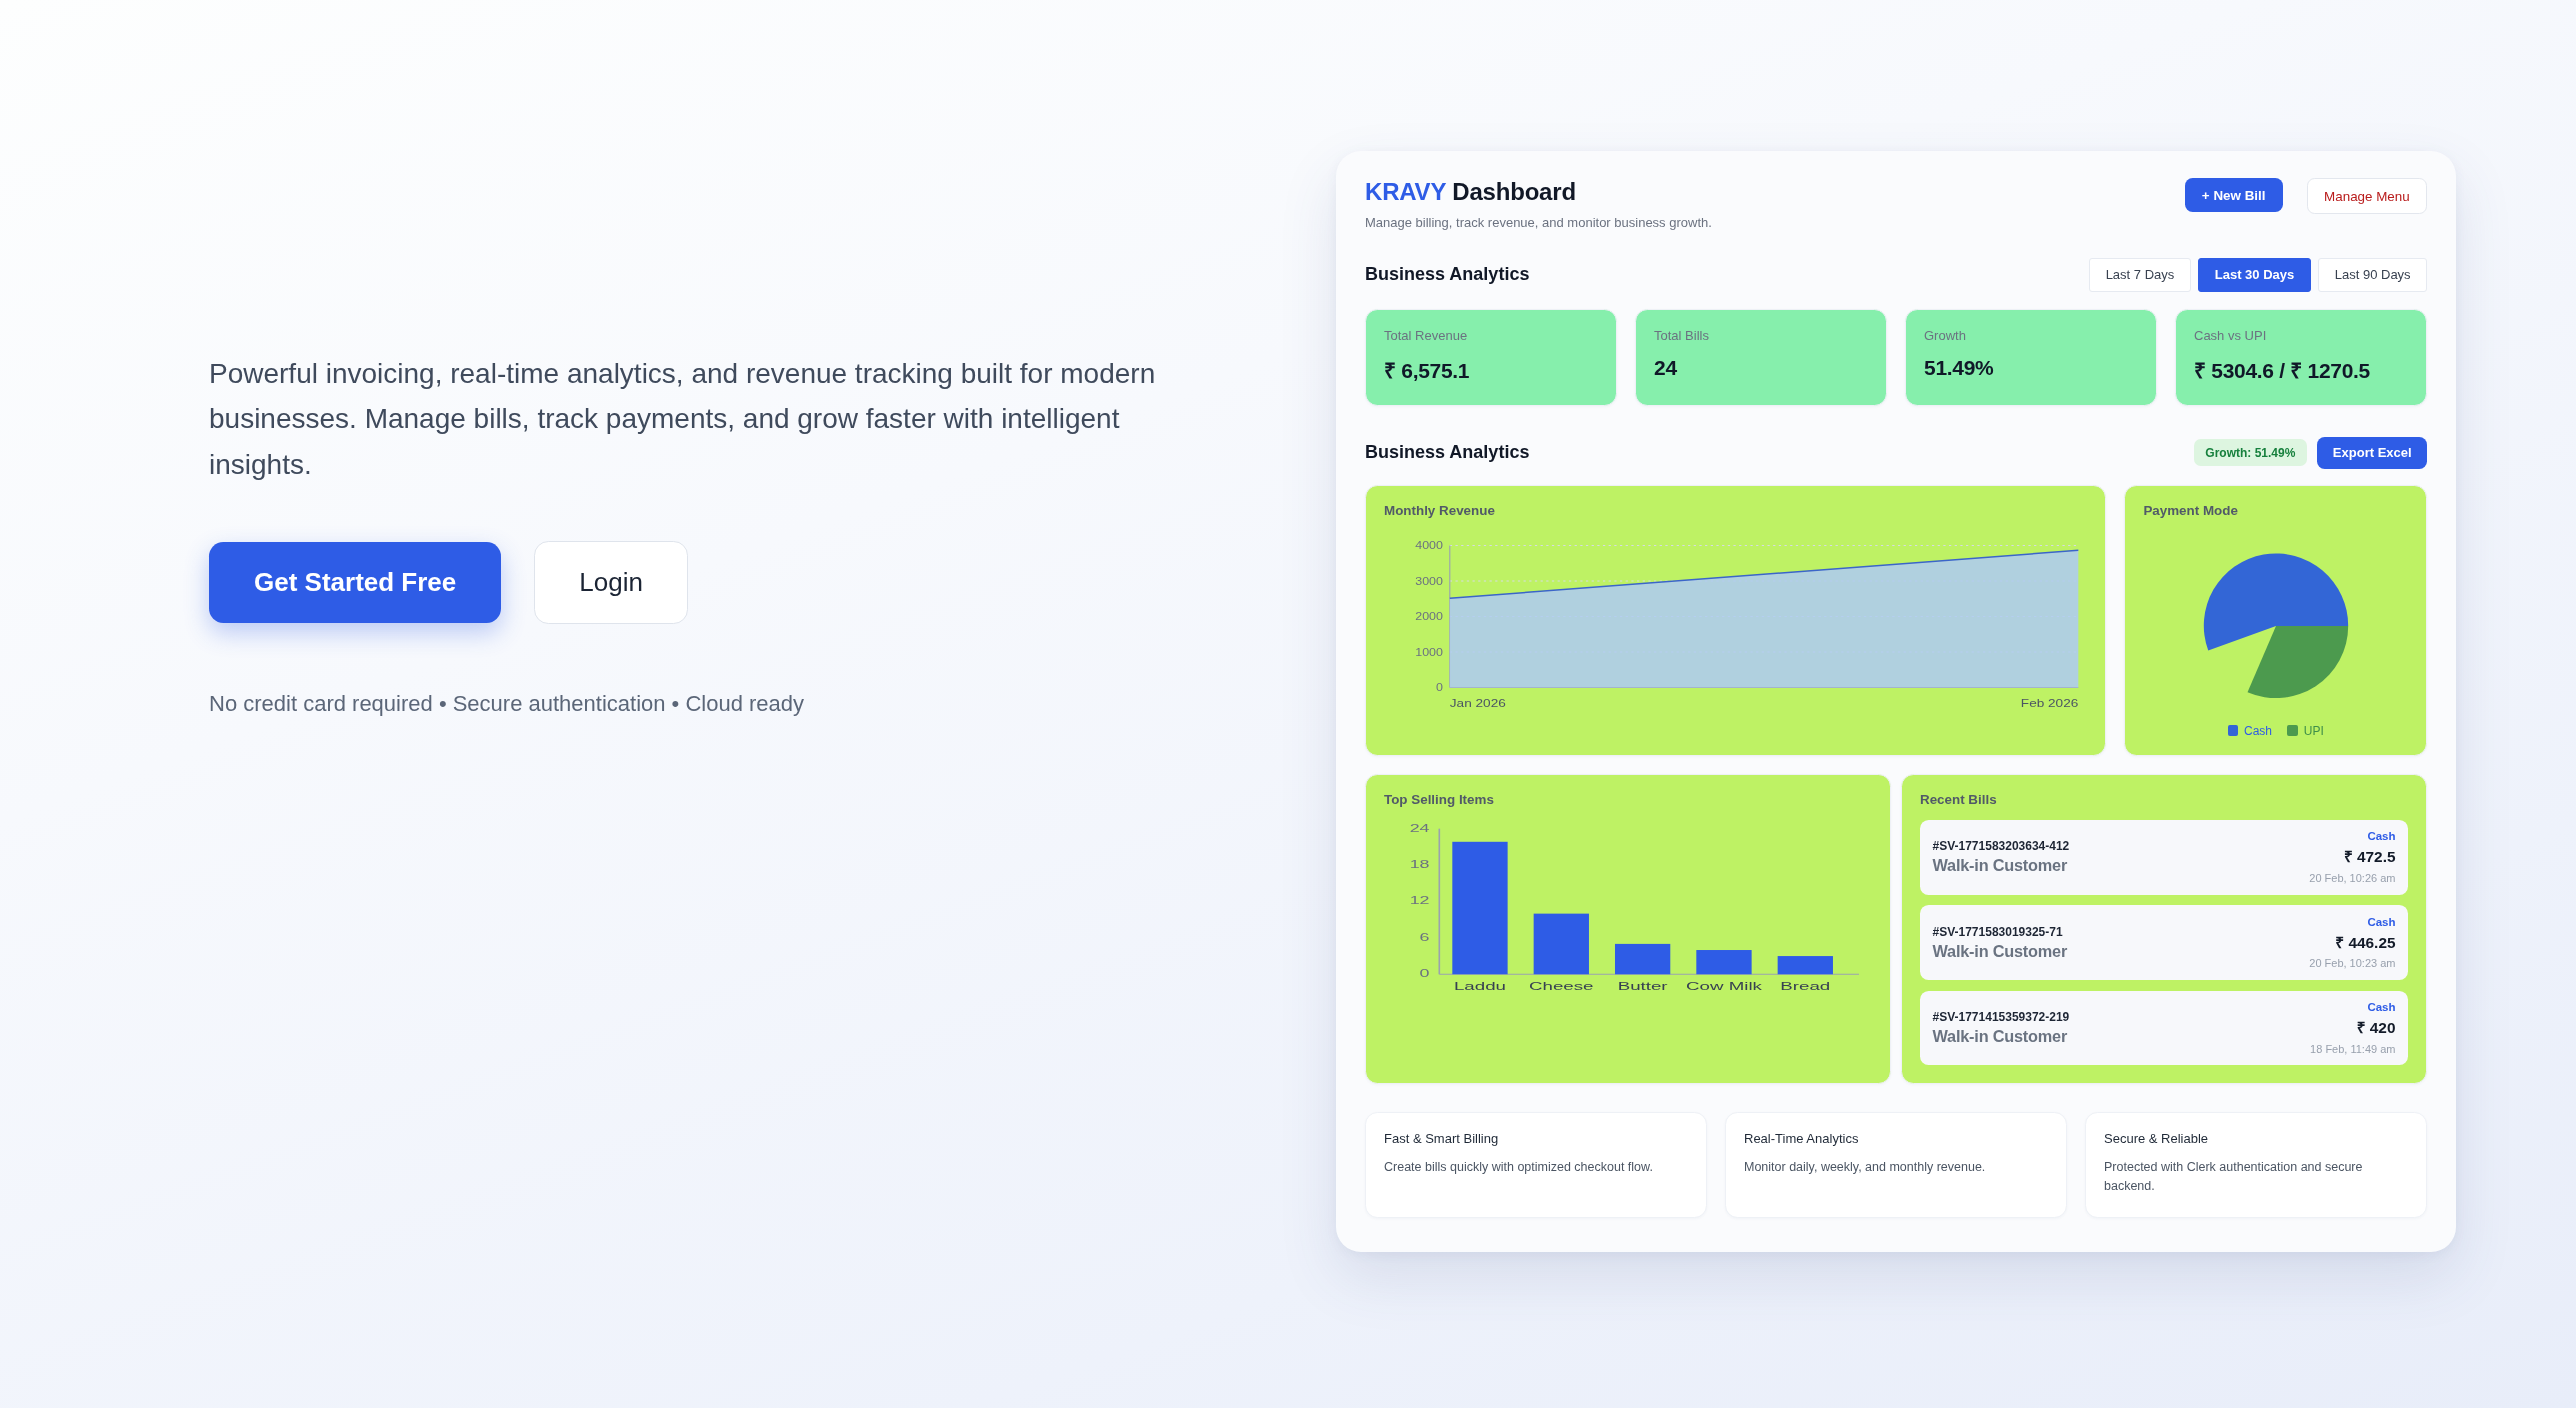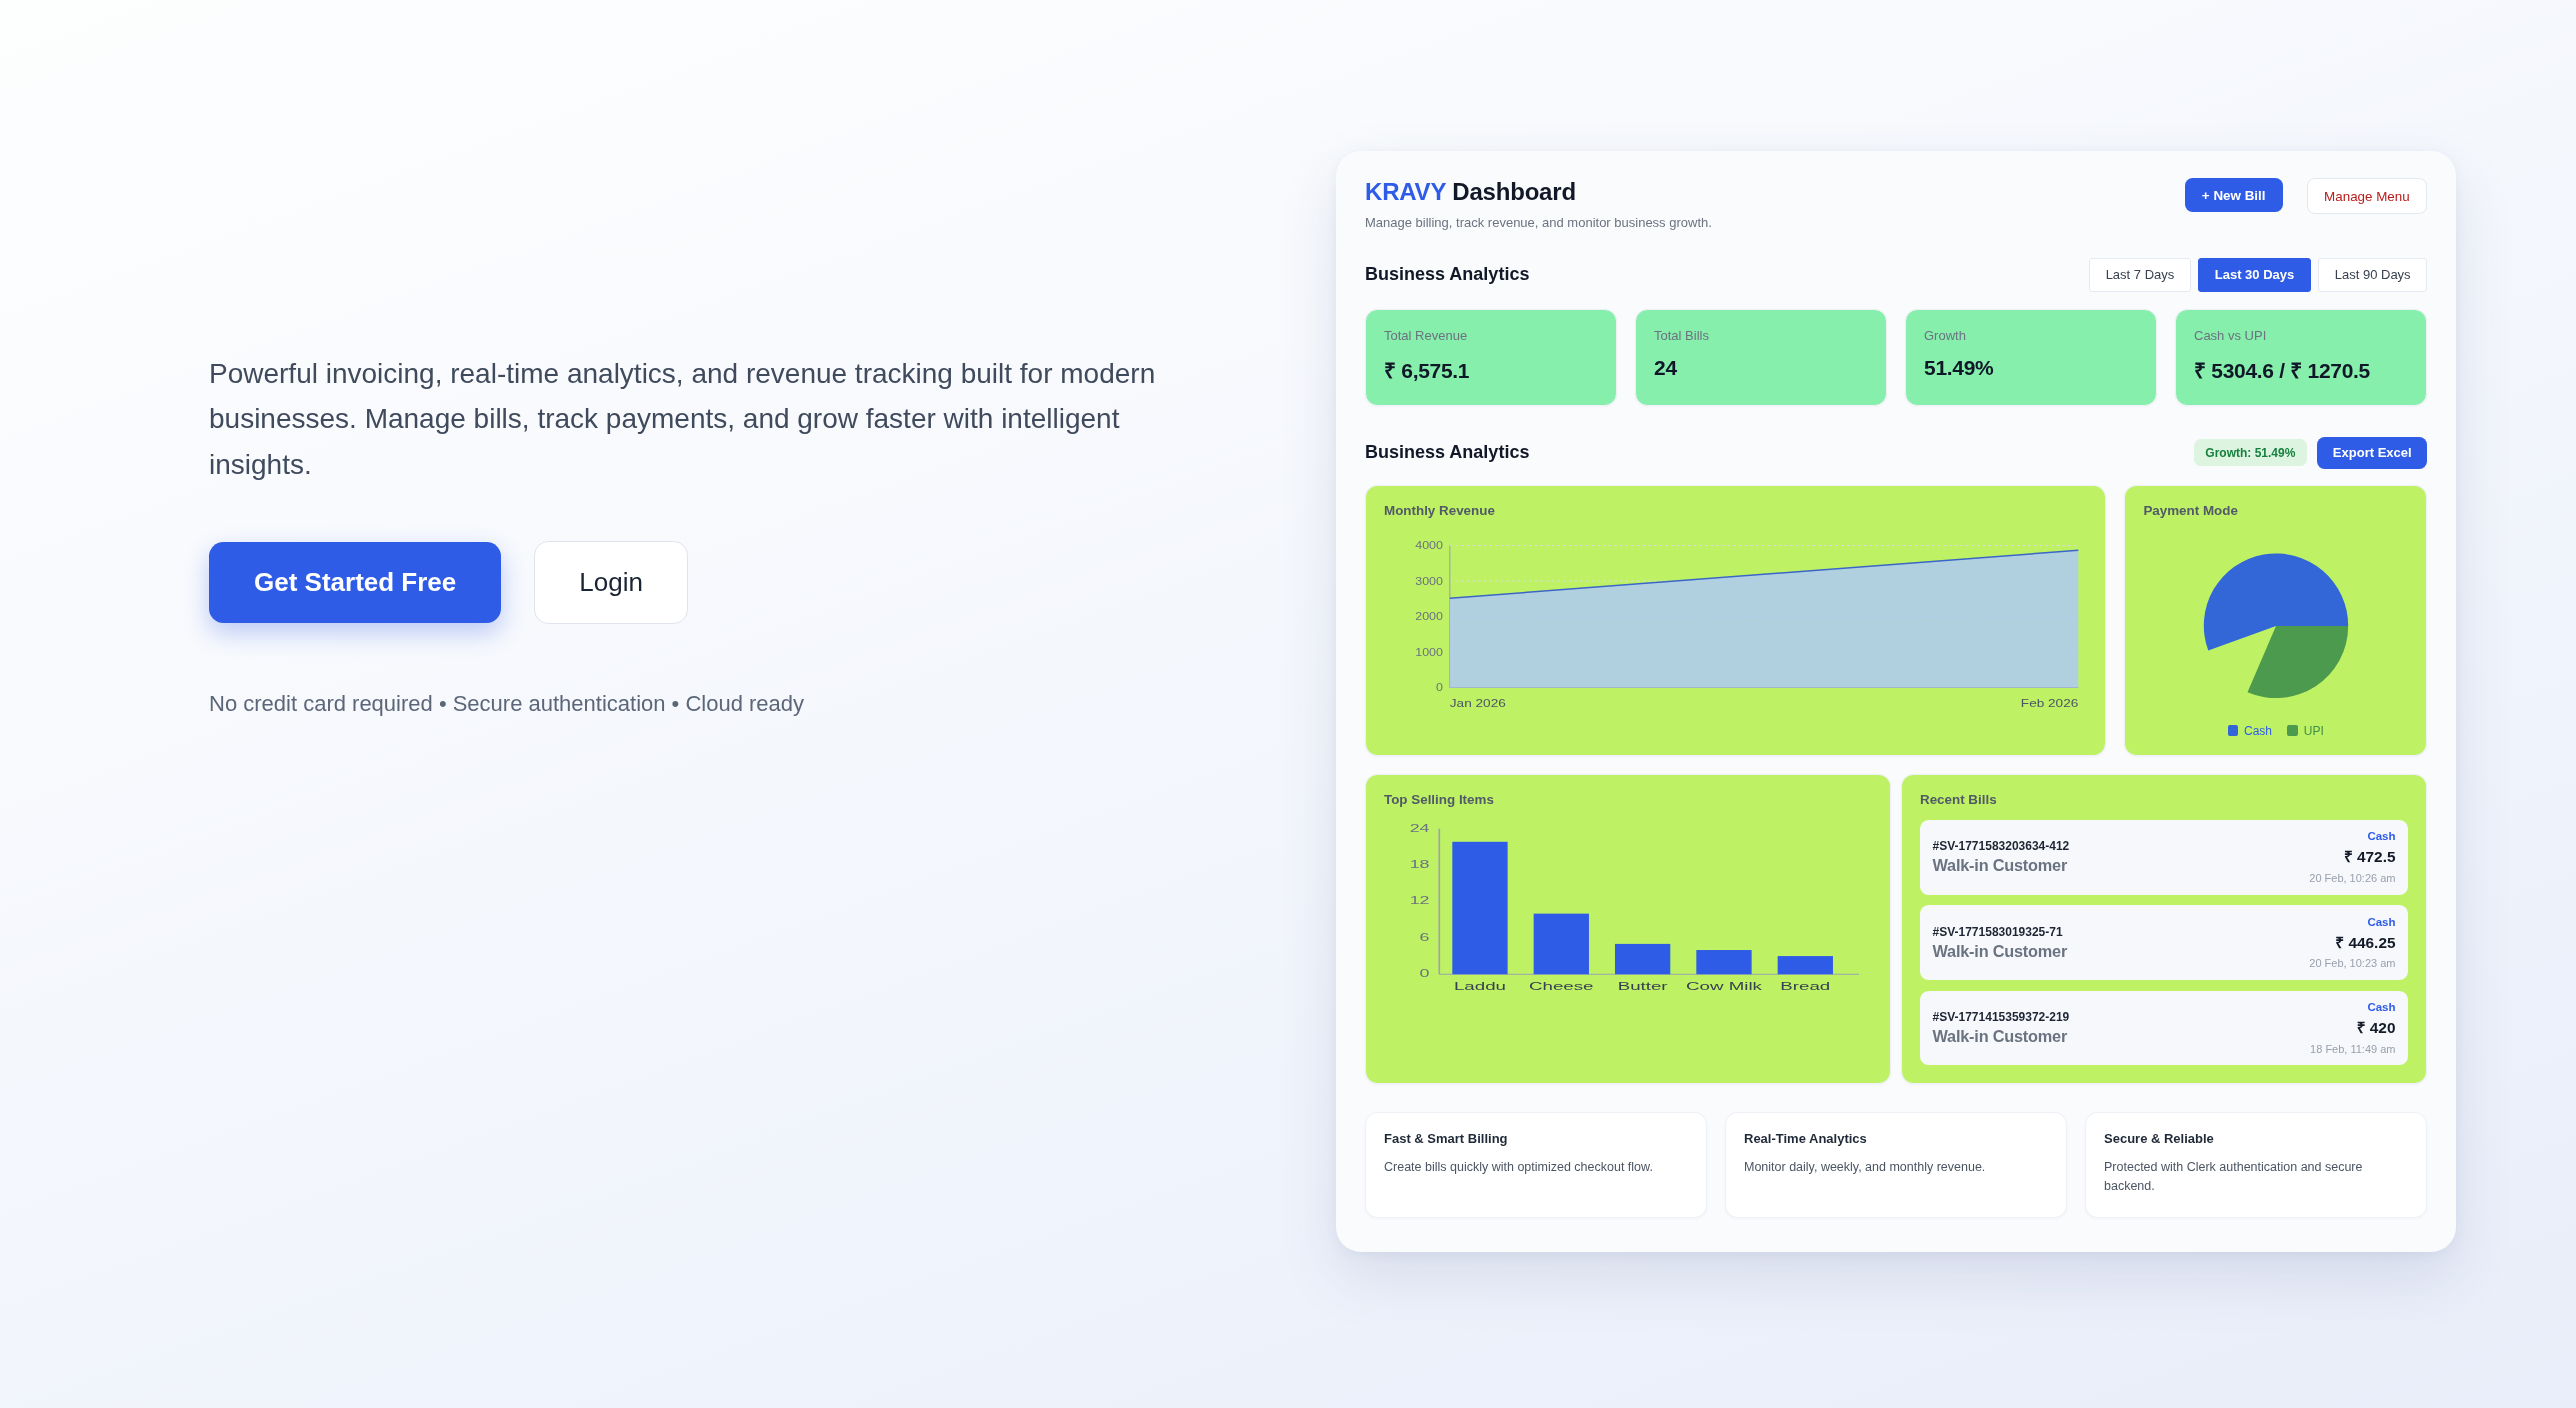--- a/index.html
+++ b/index.html
@@ -218,21 +218,21 @@
     gap: 18px;
   }
   .feature-card {
     background: #ffffff;
     border: 1px solid #eef1f6;
     border-radius: 12.5px;
     padding: 18px 18px 21px 18px;
     box-shadow: 0 1px 2.9px rgba(30,50,90,0.04);
     min-height: 85px;
   }
-  .feature-title { font-size: 13px; font-weight: 700; color: #1f2937; }
+  .feature-title { font-size: 13px; font-weight: 400; color: #1f2937; }
   .feature-desc { margin-top: 12.5px; font-size: 12.5px; line-height: 1.5; color: #4b5563; }
 
   .axis-label { font-size: 11px; fill: #6b7280; font-family: "Liberation Sans", sans-serif; }
   .axis-label-x { font-size: 12px; fill: #4b5563; font-family: "Liberation Sans", sans-serif; }
   .cat-label { font-size: 11.5px; fill: #374151; font-family: "Liberation Sans", sans-serif; }
 </style>
 </head>
 <body>
 
 <section class="hero">

